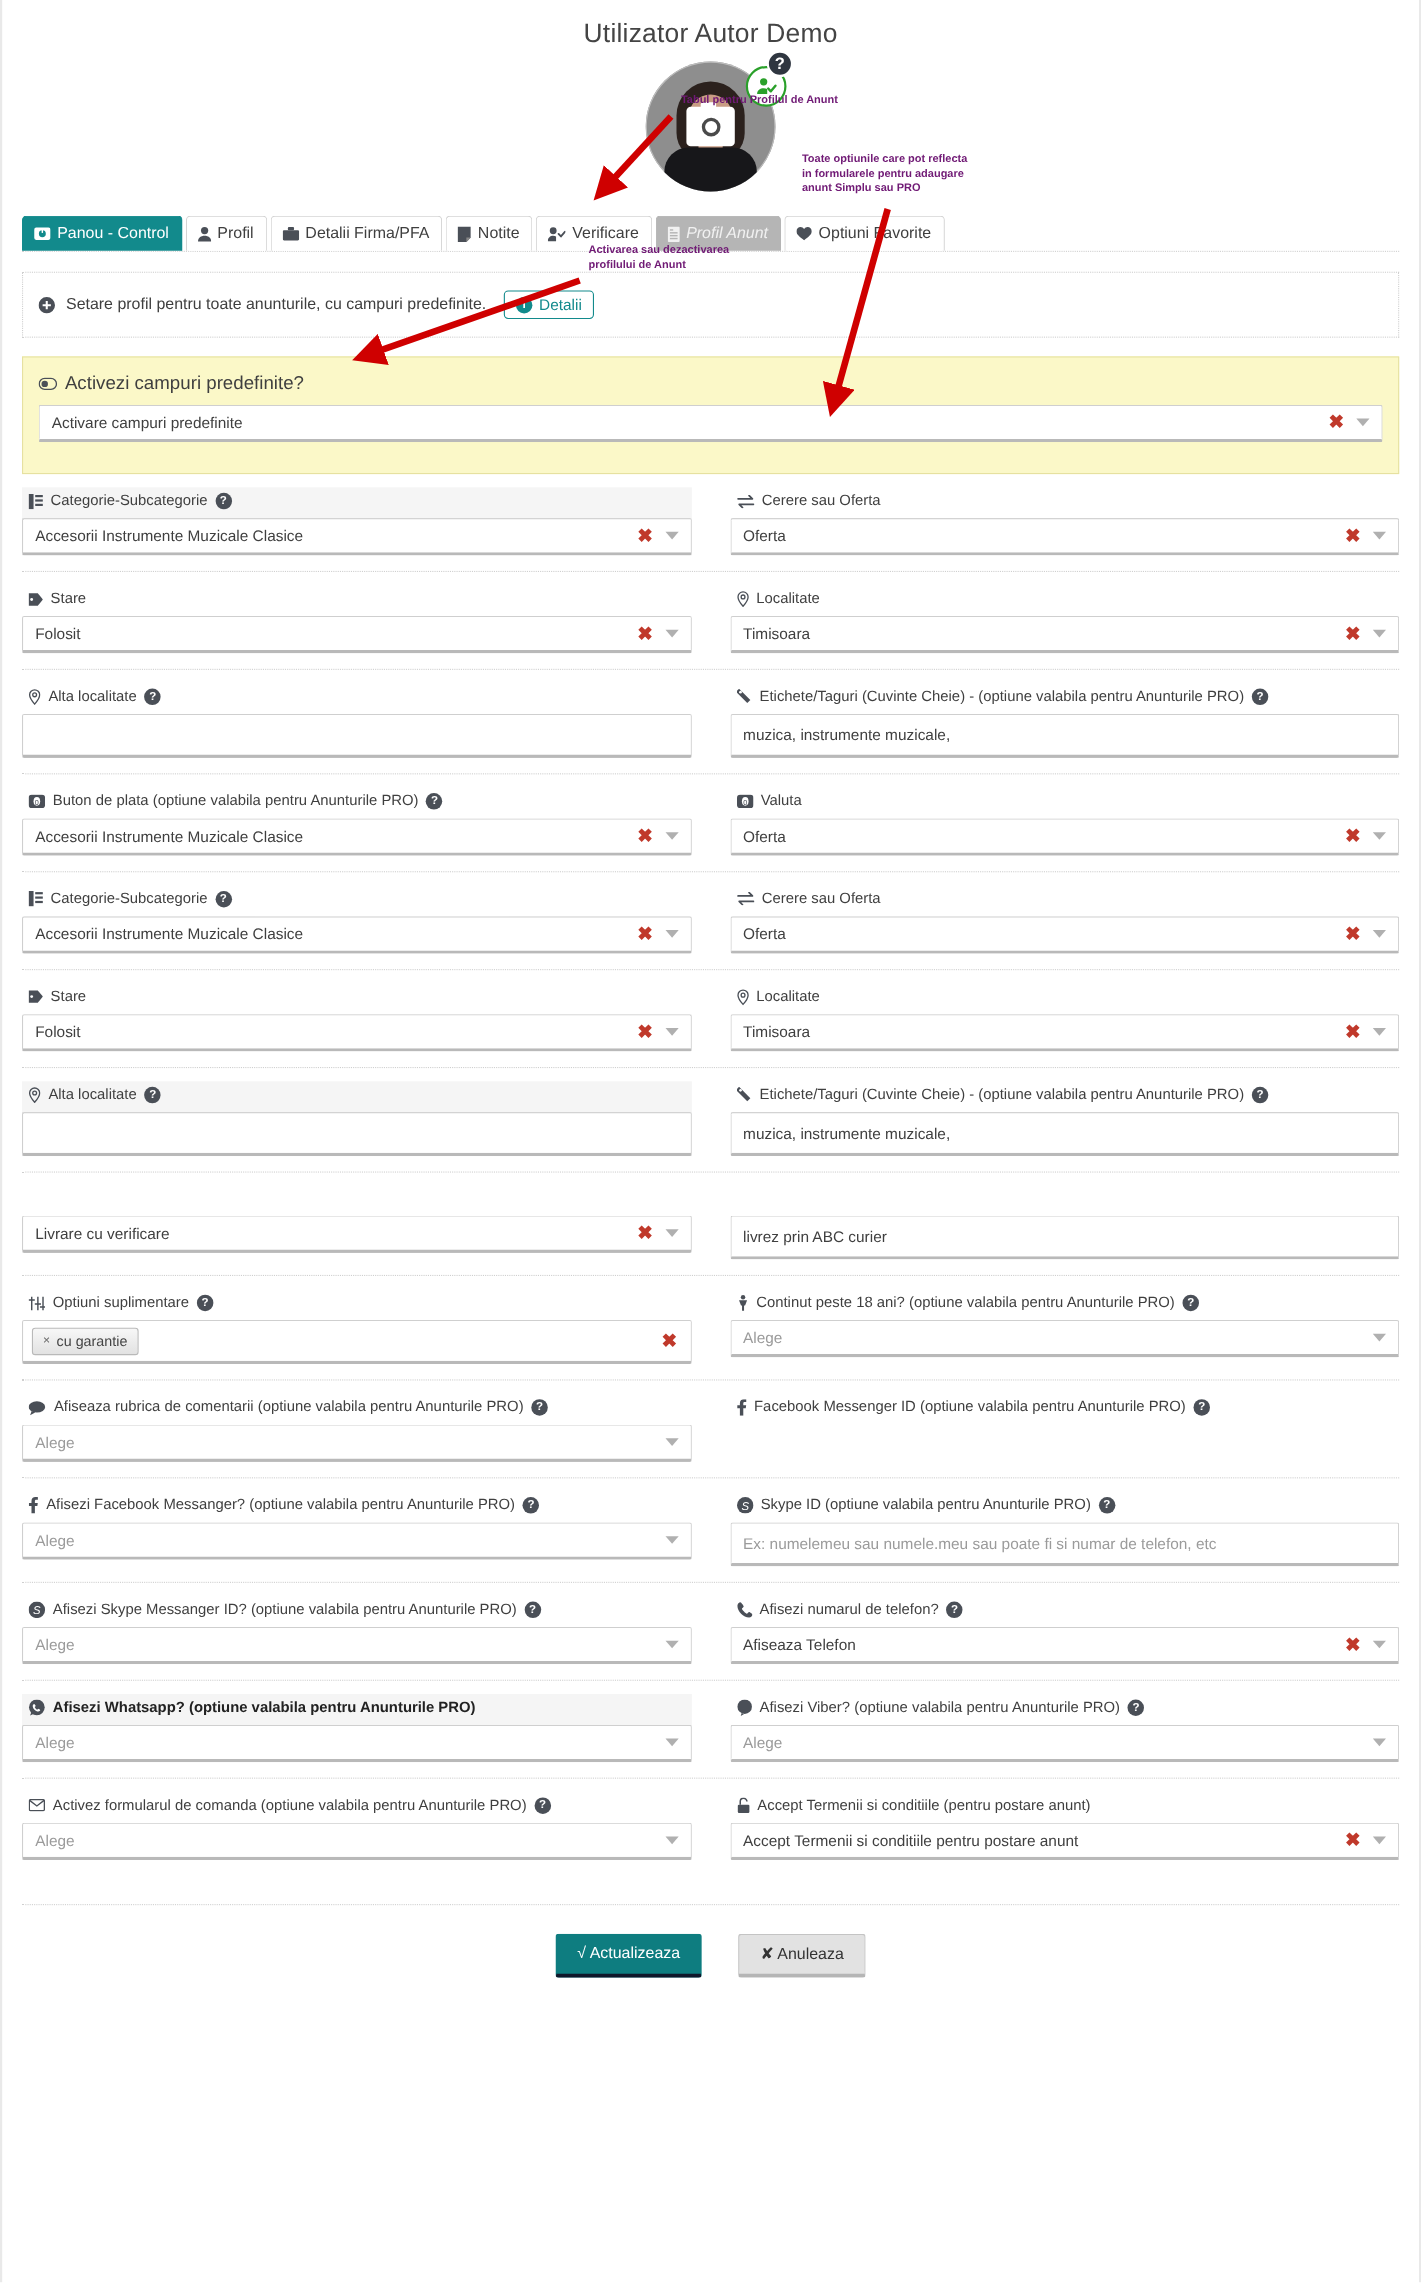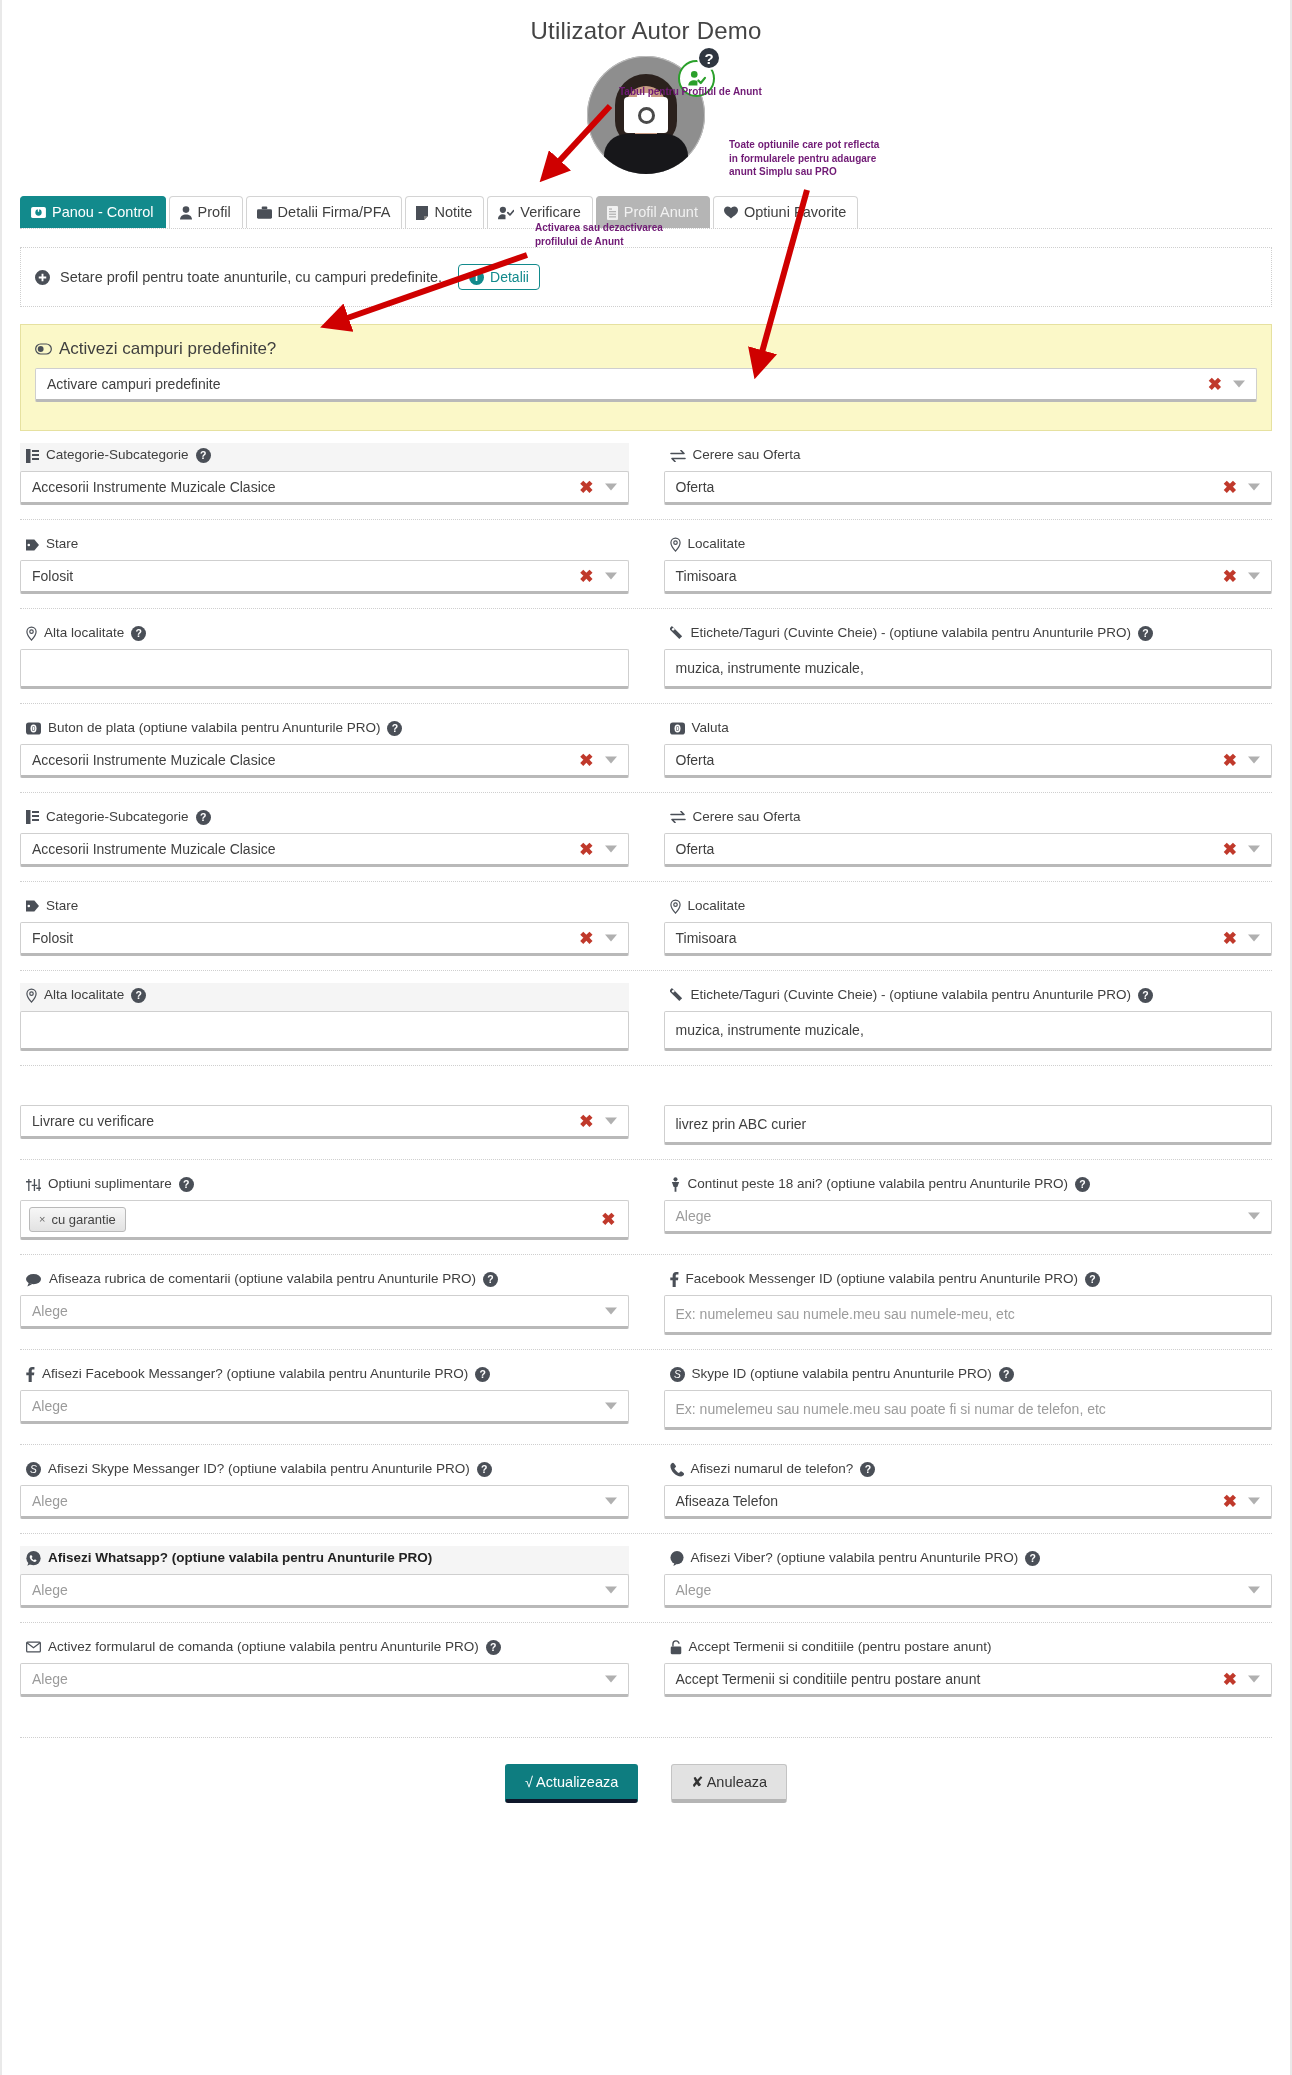--- a/index.html
+++ b/index.html
@@ -102,21 +102,21 @@
     border:1px solid #d4d4d4;
     border-bottom:none;
     background:#fff;
     color:#3f3f3f;
     border-radius:4px 4px 0 0;
     white-space:nowrap;
     cursor:pointer;
     line-height:1.2;
   }
   .tab.active { background:#128a8c; color:#fff; border-color:#128a8c;justify-content:center; }
-  .tab.current { background:#b5b5b5; color:#f1f1f1; border-color:#b5b5b5; }
+  .tab.current { background:#b5b5b5; color:#f1f1f1; border-color:#b5b5b5;font-style:italic; }
   .tab .ti { font-size:14px; display:inline-flex; }
   .tab svg { display:block; }
 
   
   .info-strip {
     margin:18px 18px 0 18px;
     border:1px dotted #cfcfcf;
     padding:16px 14px;
     display:flex; align-items:center; gap:10px;
     font-size:14.5px; color:#3f3f3f;
@@ -679,23 +679,20 @@
         <div class="col">
           <div class="flabel">
             <span class="ico">
               <svg width="9" height="15" viewBox="0 0 9 16" fill="currentColor">
                 <path d="M5.8 16V8.7h2.4l.4-2.9H5.8V4c0-.8.2-1.4 1.5-1.4H8.7V.1C8.4.1 7.4 0 6.3 0 4 0 2.5 1.4 2.5 4v1.8H0v2.9h2.5V16z"></path>
               </svg>
             </span>
             <span>Facebook Messenger ID (optiune valabila pentru Anunturile PRO)</span>
             <span class="help">?</span>
           </div>
-          <div class="ctl input tall">
-            <span class="ph">Ex: numelemeu sau numele.meu sau numele-meu, etc</span>
-          </div>
         </div>
       </div>
       <div class="row">
         <div class="col">
           <div class="flabel">
             <span class="ico">
               <svg width="9" height="15" viewBox="0 0 9 16" fill="currentColor">
                 <path d="M5.8 16V8.7h2.4l.4-2.9H5.8V4c0-.8.2-1.4 1.5-1.4H8.7V.1C8.4.1 7.4 0 6.3 0 4 0 2.5 1.4 2.5 4v1.8H0v2.9h2.5V16z"></path>
               </svg>
             </span>

